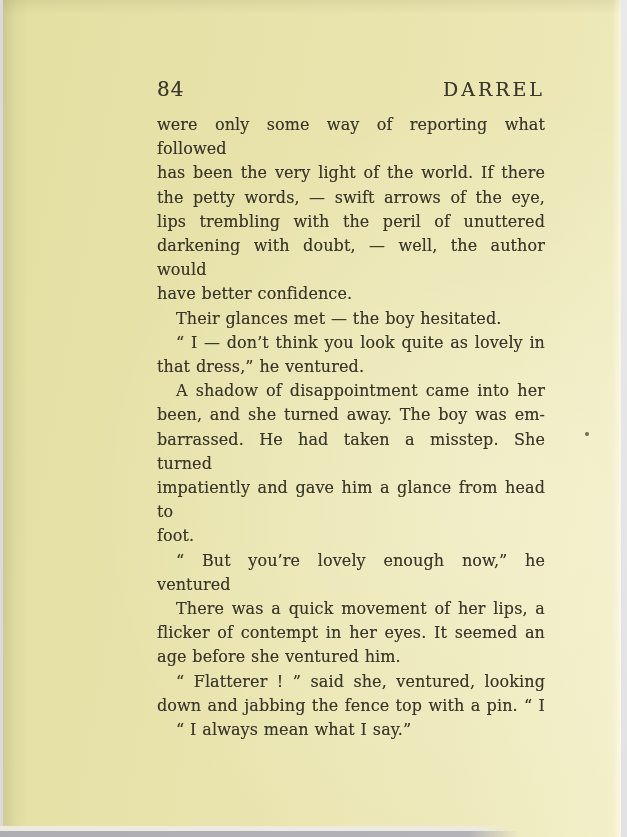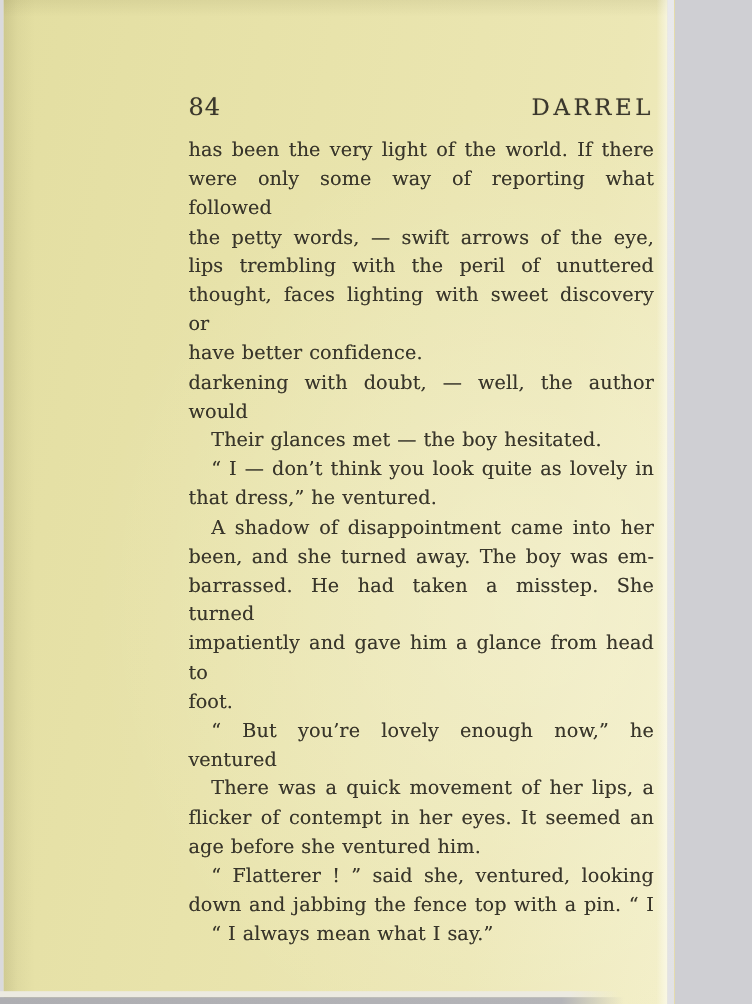--- a/index.html
+++ b/index.html
@@ -3,21 +3,21 @@
 <meta charset="utf-8">
 <style>
   html, body {
     margin: 0;
     padding: 0;
     background: #cfcfd3;
     font-family: "DejaVu Serif", "Liberation Serif", serif;
   }
   .scan {
     position: relative;
-    width: 562px;
+    width: 627px;
     height: 837px;
     overflow: hidden;
     background: #fde047;
   }
   
   .paper {
     position: absolute;
     inset: 0;
     background:
       linear-gradient(180deg, rgba(110,105,55,0.10) 0px, rgba(110,105,55,0) 14px),
@@ -124,27 +124,26 @@
   <div class="edge-bottom-white"></div>
   <div class="edge-bottom-gray"></div>
   <div class="speck"></div>
 
   <div class="header">
     <span class="page-number">84</span>
     <span class="running-title">DARREL</span>
   </div>
 
   <div class="text-block">
+      <div class="line">were only some way of reporting what followed</div>
       <div class="line">has been the very light of the world.  If there</div>
-      <div class="line">were only some way of reporting what followed</div>
       <div class="line">the petty words, — swift arrows of the eye,</div>
       <div class="line">lips trembling with the peril of unuttered</div>
-      <div class="line">thought, faces lighting with sweet discovery or</div>
+      <div class="line">darkening with doubt, — well, the author would</div>
       <div class="line nojust">have better confidence.</div>
-      <div class="line">darkening with doubt, — well, the author would</div>
       <div class="line indent nojust">Their glances met — the boy hesitated.</div>
       <div class="line indent">“ I — don’t think you look quite as lovely in</div>
       <div class="line nojust">that dress,” he ventured.</div>
       <div class="line indent">A shadow of disappointment came into her</div>
       <div class="line">been, and she turned away.  The boy was em-</div>
       <div class="line">barrassed.  He had taken a misstep.  She turned</div>
       <div class="line">impatiently and gave him a glance from head to</div>
       <div class="line nojust">foot.</div>
       <div class="line indent">“ But you’re lovely enough now,” he ventured</div>
       <div class="line indent">There was a quick movement of her lips, a</div>

